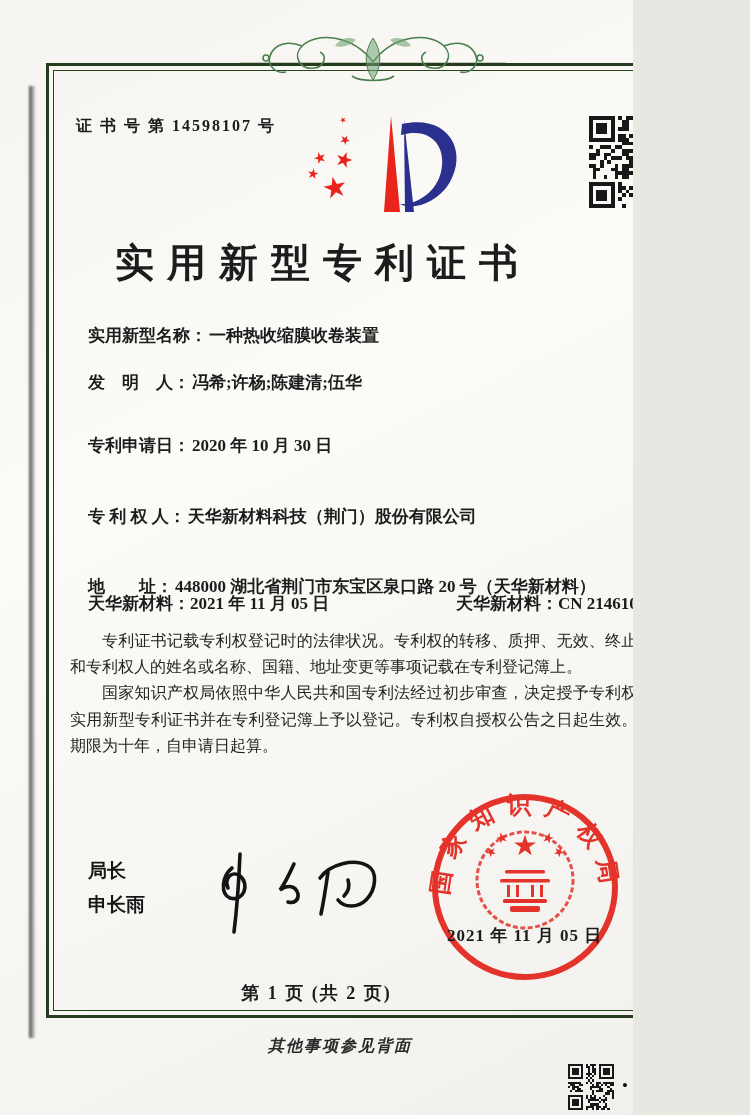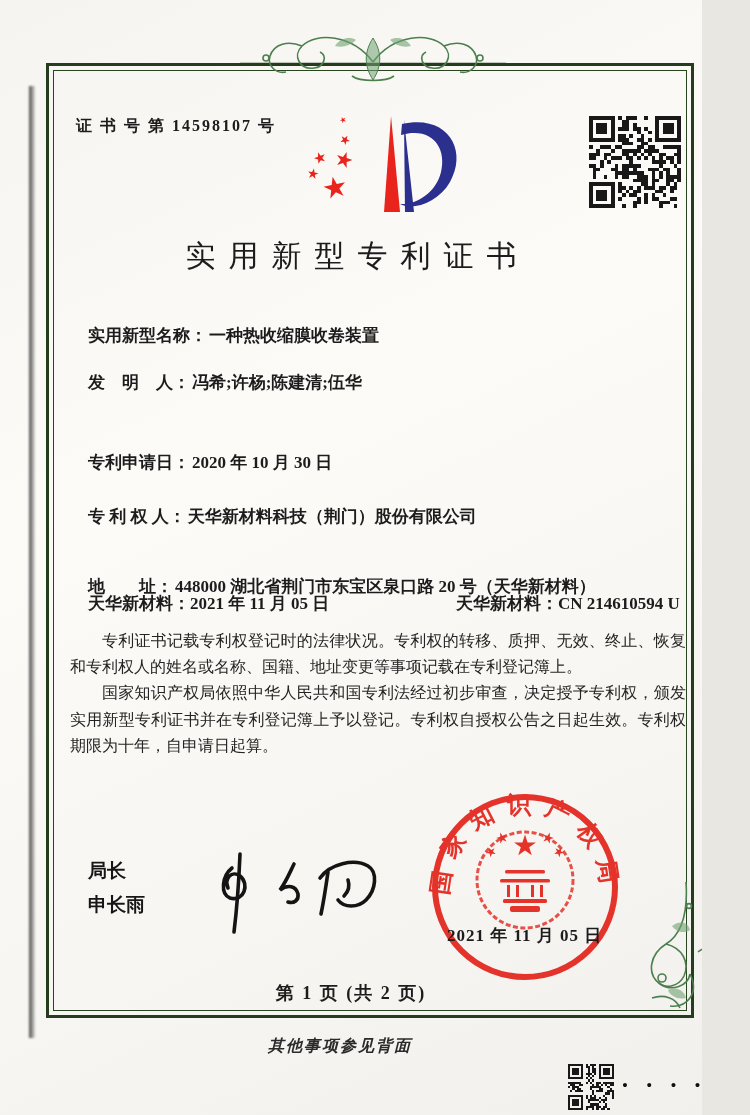--- a/index.html
+++ b/index.html
@@ -1,31 +1,31 @@
 <!DOCTYPE html>
 <html><head>
 <meta charset="utf-8">
 <style>
   html,body{margin:0;padding:0;background:#e9e7e2;}
   .page{
-    position:relative;width:702px;height:1115px;overflow:hidden;
+    position:relative;width:633px;height:1115px;overflow:hidden;
     background:linear-gradient(155deg,#f5f4f0 0%,#fcfbf8 38%,#f6f5f1 75%,#f1f0ec 100%);
     font-family:"Liberation Serif","DejaVu Serif",serif;color:#1c1c1c;
   }
   .edge-shadow{position:absolute;left:29px;top:86px;width:6px;height:952px;
     background:linear-gradient(to right,rgba(25,25,25,.78),rgba(25,25,25,.12));filter:blur(1px);}
   .frame{position:absolute;left:46px;top:63px;width:642px;height:949px;border:3px solid #253c1e;}
   .frame-inner{position:absolute;inset:4px;border:1px solid #2a441f;}
   .orn-top{position:absolute;left:240px;top:18px;width:266px;height:72px;z-index:3;}
   .orn-br{position:absolute;left:642px;top:882px;width:106px;height:130px;z-index:3;}
   .cert-no{position:absolute;left:76px;top:116px;font-size:16px;font-weight:700;letter-spacing:2px;white-space:nowrap;}
   .qr-top{position:absolute;left:589px;top:116px;width:92px;height:92px;fill:#181818;shape-rendering:crispEdges;}
   .logo{position:absolute;left:288px;top:106px;width:180px;height:124px;}
   .title{position:absolute;left:0;top:236px;width:100%;text-align:center;
-    font-size:30px;font-weight:400;letter-spacing:13px;text-indent:13px;white-space:nowrap;}
+    font-size:39px;font-weight:700;letter-spacing:13px;text-indent:13px;white-space:nowrap;}
   .frow{position:absolute;left:88px;font-size:17px;font-weight:700;white-space:nowrap;}
   .frow .fvalue{margin-left:2px;}
   .grant-right{position:absolute;left:368px;top:0;}
   .body-text{position:absolute;left:70px;top:628px;width:616px;font-size:16px;line-height:1.64;color:#242424;font-weight:500;}
   .body-text p{margin:0;text-indent:2em;text-align:justify;}
   .sig-role,.sig-name{position:absolute;left:88px;font-size:19px;font-weight:600;
     font-family:"Liberation Sans","DejaVu Sans",sans-serif;color:#161616;}
   .sig-role{top:858px;}
   .sig-name{top:892px;}
   .sig-svg{position:absolute;left:196px;top:838px;width:205px;height:105px;}
@@ -410,21 +410,21 @@
   </svg>
 
   <div class="title">实用新型专利证书</div>
 
   <div class="frow" style="top:324px">
     <span class="flabel">实用新型名称：</span><span class="fvalue">一种热收缩膜收卷装置</span>
   </div>
   <div class="frow" style="top:371px">
     <span class="flabel">发　明　人：</span><span class="fvalue">冯希;许杨;陈建清;伍华</span>
   </div>
-  <div class="frow" style="top:451px">
+  <div class="frow" style="top:434px">
     <span class="flabel">专利申请日：</span><span class="fvalue">2020 年 10 月 30 日</span>
   </div>
   <div class="frow" style="top:505px">
     <span class="flabel">专 利 权 人：</span><span class="fvalue">天华新材料科技（荆门）股份有限公司</span>
   </div>
   <div class="frow" style="top:575px">
     <span class="flabel">地　　址：</span><span class="fvalue">448000 湖北省荆门市东宝区泉口路 20 号（天华新材料）</span>
   </div>
 
   <div class="frow" style="top:592px;width:560px">

